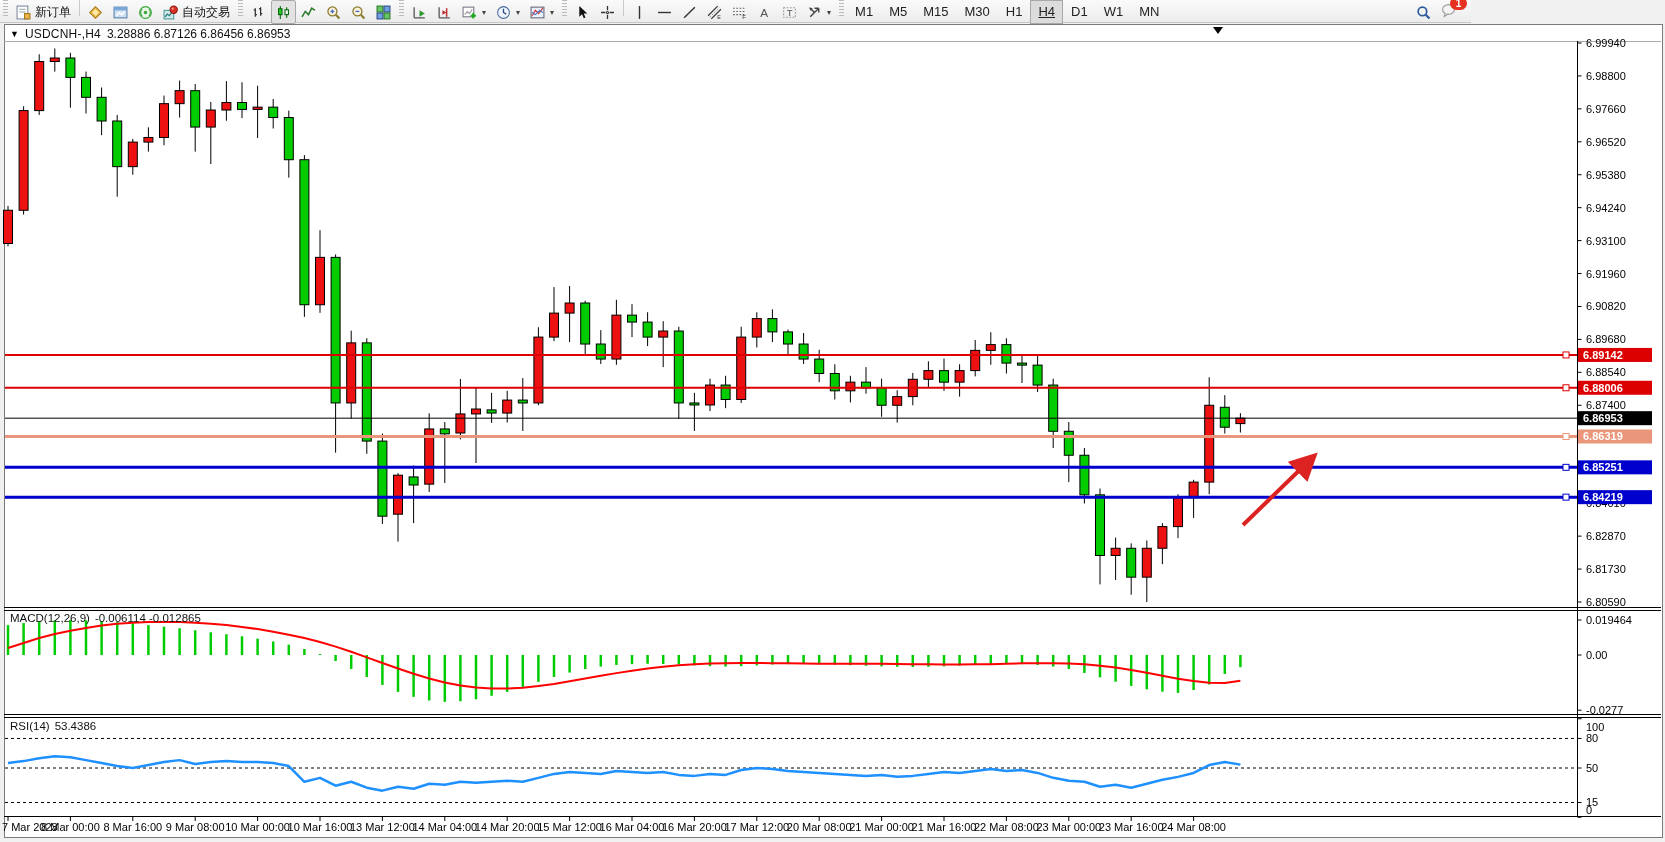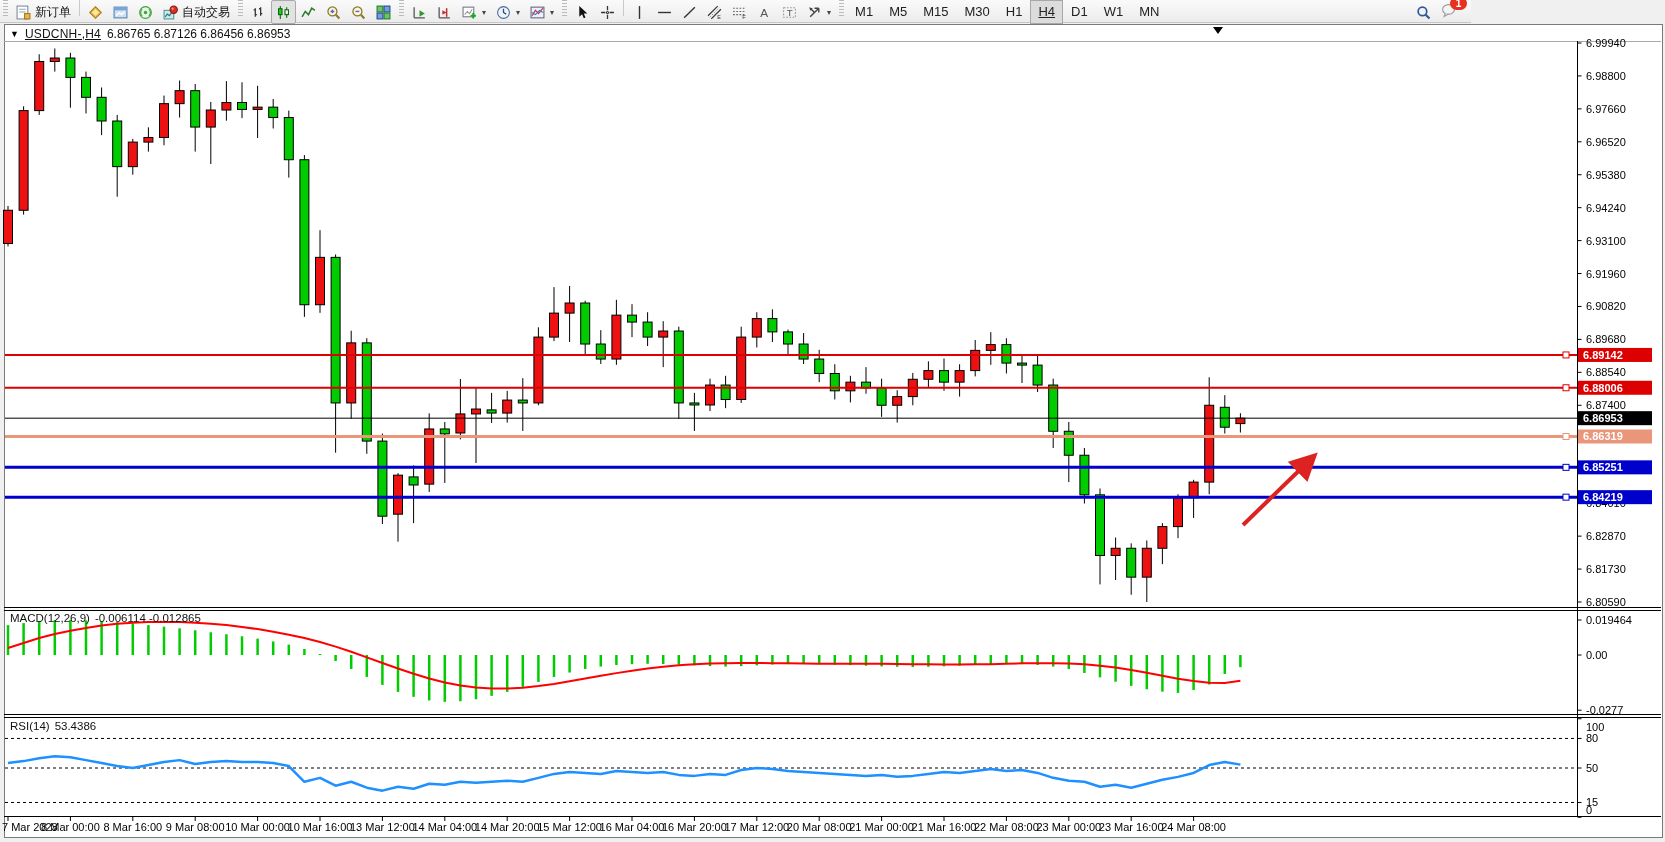--- a/index.html
+++ b/index.html
@@ -17,21 +17,21 @@
   .tf{padding:3px 7px;height:16px;line-height:16px;font-size:13px;color:#222;border:1px solid transparent;}
   .tf.active{background:#dcdcdc;border:1px solid #a8a8a8;text-decoration:underline;}
   .spacer{flex:1;}
   .badge{position:relative;display:inline-block;}
   .badge .dot{position:absolute;top:-4px;right:-7px;background:#e53022;color:#fff;font-size:10px;font-weight:bold;
               border-radius:8px;min-width:13px;height:13px;line-height:13px;text-align:center;padding:0 2px;}
   
   .chart-frame{position:absolute;left:4px;top:24px;width:1657px;height:812px;background:#fff;border:1px solid #7a7a7a;z-index:1;}
   .title-row{position:absolute;left:10px;top:27px;z-index:4;font-size:12px;color:#111;display:flex;gap:6px;align-items:center;}
   .title-row .tri{font-size:9px;color:#000;}
-  .title-row .sym{letter-spacing:0.2px;text-decoration:underline;}
+  .title-row .sym{letter-spacing:0.2px;}
   #chart-svg{position:absolute;left:0;top:22px;width:1665px;height:820px;z-index:2;}
   text{font-family:"Liberation Sans","DejaVu Sans",sans-serif;}
 </style>
 </head>
 <body>
 
 <div class="toolbar">
   <span class="grip"></span>
 
   <div class="tbtn">
@@ -251,21 +251,21 @@
     </svg>
     <span class="dot">1</span>
   </div>
 </div>
 
 <div class="chart-frame"></div>
 
 <div class="title-row">
   <span class="tri">▼</span>
   <span class="sym">USDCNH-,H4</span>
-  <span class="ohlc">6.86765 6.87126 6.86456 6.86953</span>
+  <span class="ohlc">3.28886 6.87126 6.86456 6.86953</span>
 </div>
 
 <svg id="chart-svg" viewBox="0 22 1665 820">
   <defs>
     <marker id="arrowhead" markerWidth="7" markerHeight="7" refX="5" refY="3.5" orient="auto">
       <polygon points="0 0, 7 3.5, 0 7" fill="#dd2222"></polygon>
     </marker>
   </defs>
   <g id="dyn">
       <line x1="4" y1="41.5" x2="1661" y2="41.5" stroke="#aaa"></line>

